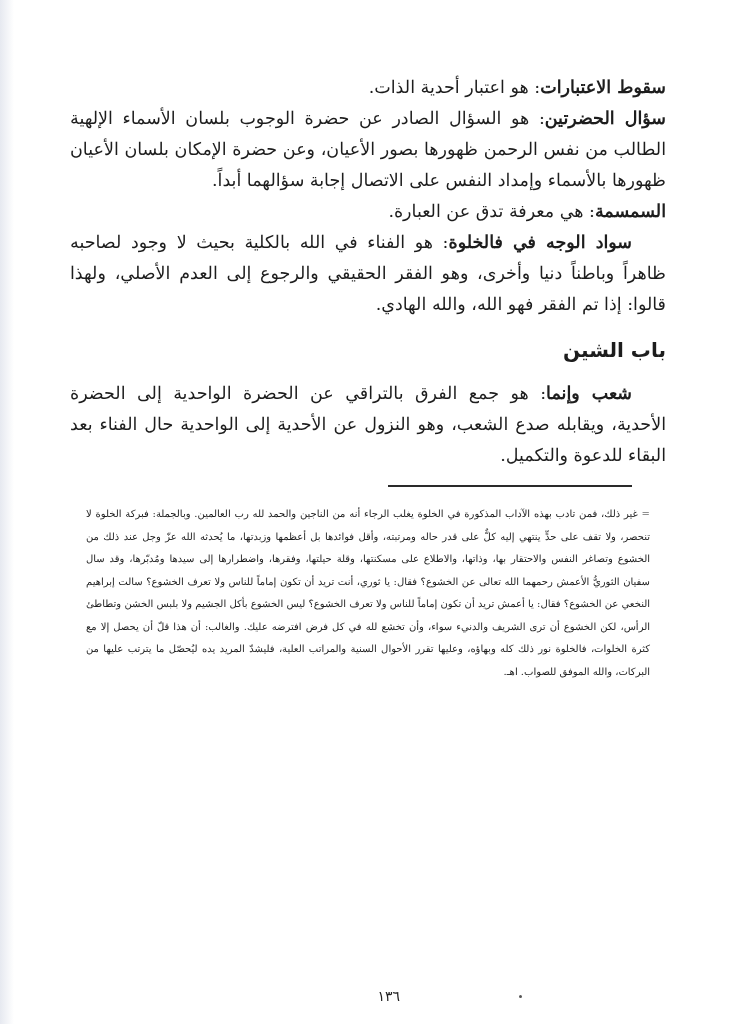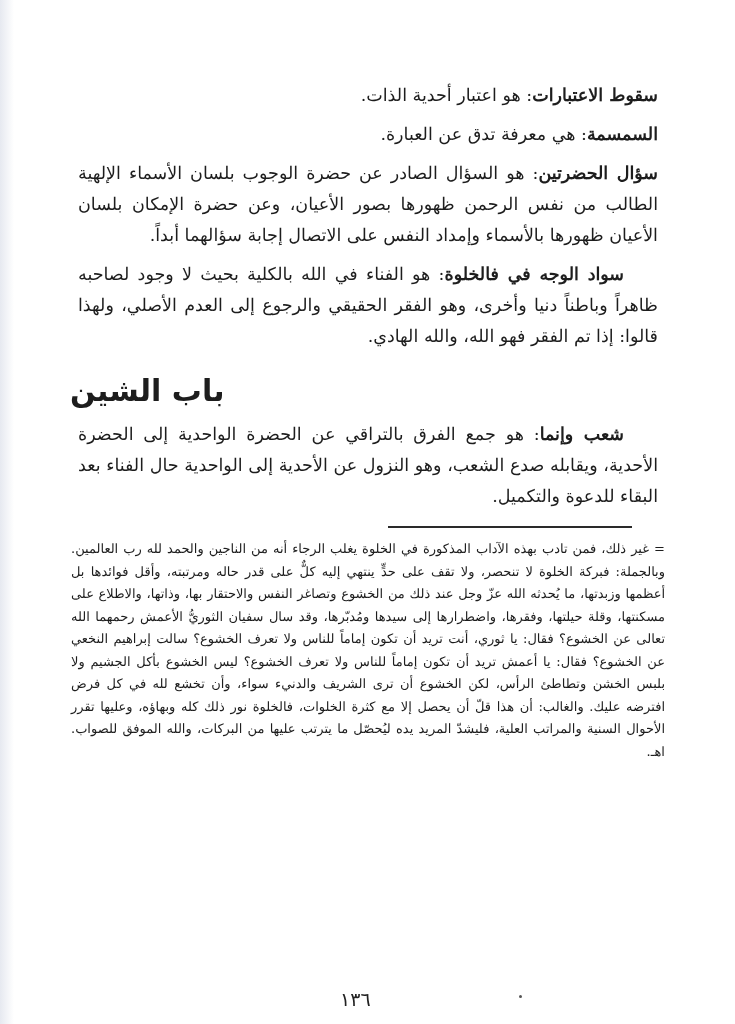--- a/index.html
+++ b/index.html
@@ -26,66 +26,66 @@
       top: 72px;
       width: 596px;
       direction: rtl;
       font-family: "DejaVu Serif", "Liberation Serif", serif;
     }
     .entry {
       font-size: 17.5px;
       line-height: 31px;
       text-align: justify;
       text-align-last: right;
-      margin: 8px;
+      margin: 0;
     }
     .entry.indent {
       text-indent: 34px;
     }
     .term {
       font-weight: bold;
     }
     .chapter-title {
-      text-align: left;
+      text-align: right;
       font-family: "DejaVu Sans", "Liberation Sans", sans-serif;
       font-weight: bold;
-      font-size: 30px;
+      font-size: 20px;
       line-height: 40px;
-      margin: 19px 0 8px 0;
+      margin: 10px 0 8px 0;
       letter-spacing: 1px;
     }
     .footnote-rule {
       width: 244px;
       height: 2px;
       background: #2a2a2a;
       margin: 14px 0 10px 0;
       margin-right: 34px;
     }
     .footnotes {
-      font-size: 13px;
+      font-size: 10px;
       line-height: 22.5px;
       text-align: justify;
       text-align-last: right;
-      margin: 1px;
+      margin: 16px;
     }
     .footnote-source {
       font-size: 13.5px;
       line-height: 22.5px;
       margin: 0;
       text-indent: 34px;
     }
     .page-number {
       position: absolute;
       left: 340px;
       top: 988px;
       width: 60px;
-      text-align: left;
+      text-align: right;
       direction: rtl;
       font-family: "DejaVu Serif", "Liberation Serif", serif;
-      font-size: 19px;
+      font-size: 14px;
       color: #222;
     }
     .speck {
       position: absolute;
       left: 519px;
       top: 995px;
       width: 3px; height: 3px;
       background: #555;
       border-radius: 50%;
     }
@@ -95,24 +95,24 @@
 
 <div class="gutter-shade"></div>
 
 <div class="page">
 
   <div>
     <p class="entry">
       <span class="term">سقوط الاعتبارات</span><span>: هو اعتبار أحدية الذات.</span>
     </p>
     <p class="entry">
-      <span class="term">السمسمة</span><span>: هي معرفة تدق عن العبارة.</span>
+      <span class="term">سؤال الحضرتين</span><span>: هو السؤال الصادر عن حضرة الوجوب بلسان الأسماء الإلهية الطالب من نفس الرحمن ظهورها بصور الأعيان، وعن حضرة الإمكان بلسان الأعيان ظهورها بالأسماء وإمداد النفس على الاتصال إجابة سؤالهما أبداً.</span>
     </p>
     <p class="entry">
-      <span class="term">سؤال الحضرتين</span><span>: هو السؤال الصادر عن حضرة الوجوب بلسان الأسماء الإلهية الطالب من نفس الرحمن ظهورها بصور الأعيان، وعن حضرة الإمكان بلسان الأعيان ظهورها بالأسماء وإمداد النفس على الاتصال إجابة سؤالهما أبداً.</span>
+      <span class="term">السمسمة</span><span>: هي معرفة تدق عن العبارة.</span>
     </p>
     <p class="entry indent">
       <span class="term">سواد الوجه في فالخلوة</span><span>: هو الفناء في الله بالكلية بحيث لا وجود لصاحبه ظاهراً وباطناً دنيا وأخرى، وهو الفقر الحقيقي والرجوع إلى العدم الأصلي، ولهذا قالوا: إذا تم الفقر فهو الله، والله الهادي.</span>
     </p>
   </div>
 
   <h2 class="chapter-title">باب الشين</h2>
 
   <div>
     <p class="entry indent">

